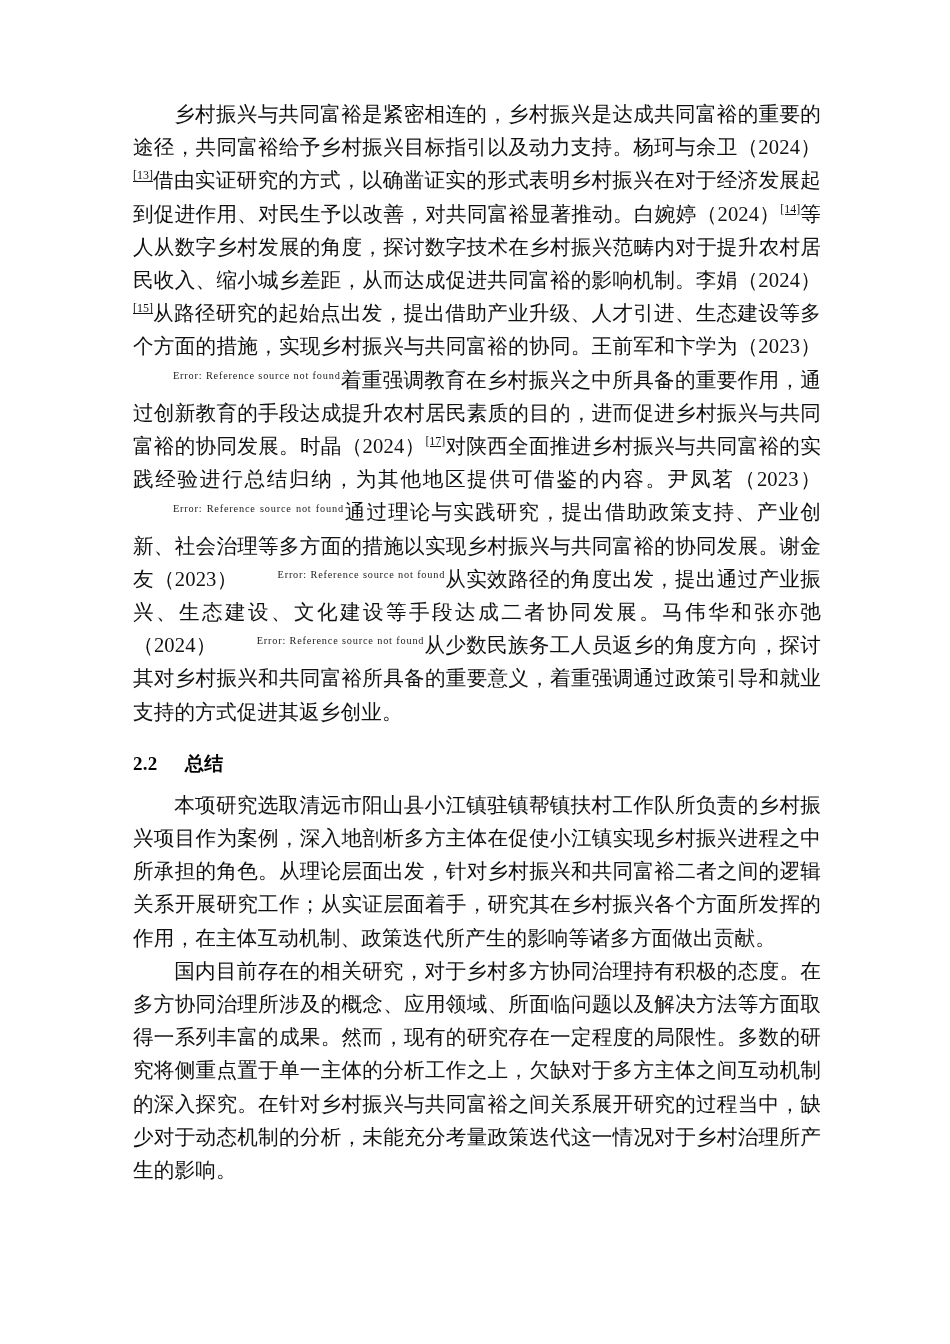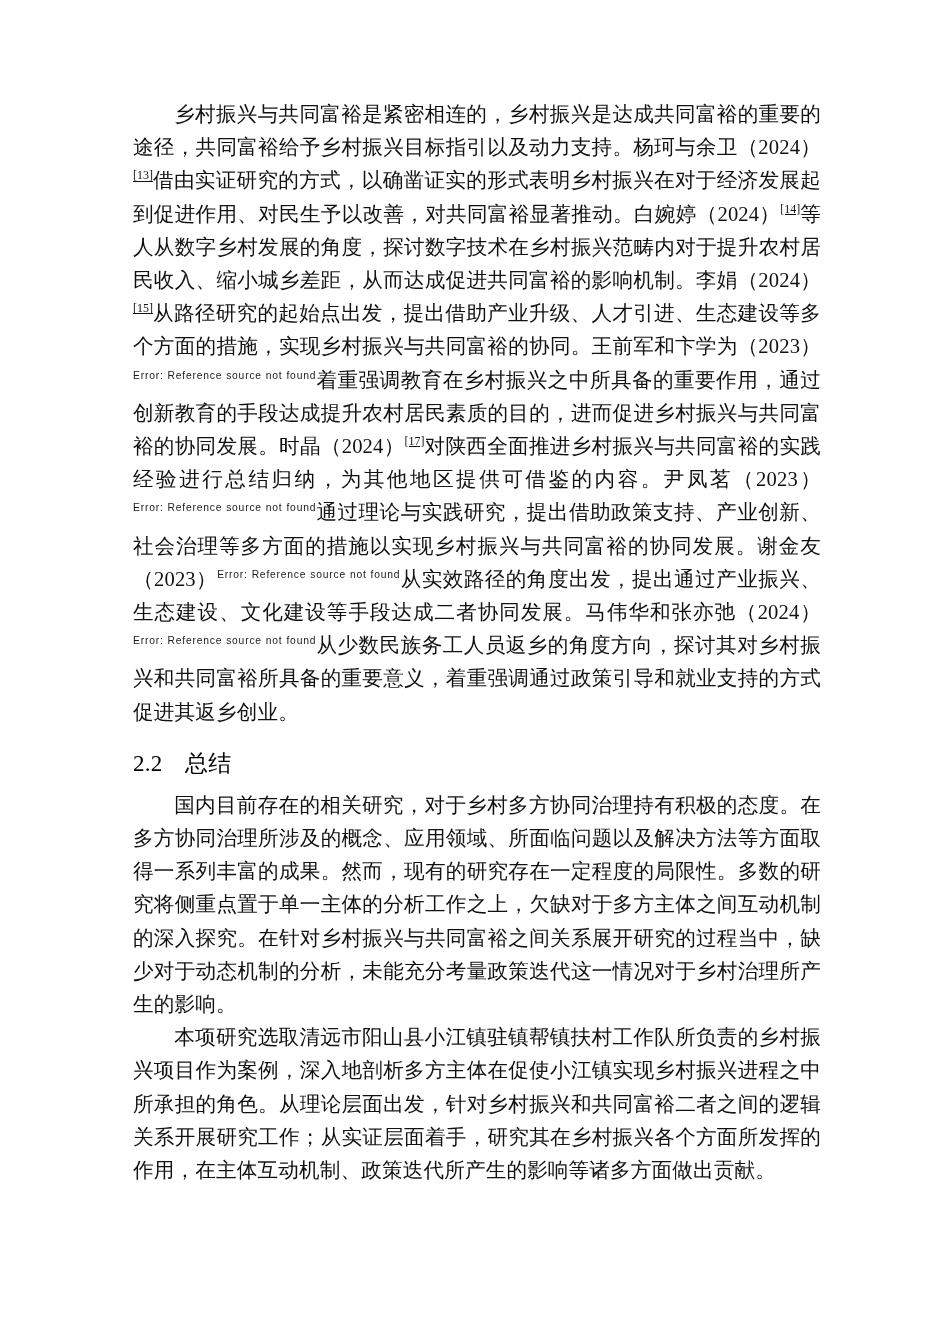--- a/index.html
+++ b/index.html
@@ -33,59 +33,60 @@
     font-size: 20.6px;
     line-height: 33.2px;
     text-align: justify;
     text-justify: inter-ideograph;
     text-indent: 2em;
     letter-spacing: 0.15px;
     color: #111111;
   }
   h2.section-heading {
     margin: 16px 0 6px 0;
-    font-size: 23px;
+    font-size: 19px;
     line-height: 38px;
-    font-weight: normal;
+    font-weight: bold;
     text-indent: 0;
     letter-spacing: 0.2px;
     color: #000000;
   }
   h2.section-heading .num {
     display: inline-block;
     min-width: 52px;
   }
   sup.refnum {
     font-size: 0.58em;
     vertical-align: super;
     line-height: 0;
     letter-spacing: 0;
     text-decoration: underline;
   }
   sup.referr {
     font-size: 0.50em;
     vertical-align: super;
     line-height: 0;
-    font-family: Liberation Sans, sans-serif;
+    font-family: Liberation Serif, serif;
     letter-spacing: 0.8px;
     white-space: nowrap;
     color: #1a1a1a;
+    margin-left: 40px;
   }
   .gap-after-2 { margin-top: 2px; }
 </style>
 </head>
 <body>
 
 <div class="page">
   <div class="content">
 
     <p class="body-par" id="par-1">乡村振兴与共同富裕是紧密相连的，乡村振兴是达成共同富裕的重要的途径，共同富裕给予乡村振兴目标指引以及动力支持。杨珂与余卫（2024）<sup class="refnum">[13]</sup>借由实证研究的方式，以确凿证实的形式表明乡村振兴在对于经济发展起到促进作用、对民生予以改善，对共同富裕显著推动。白婉婷（2024）<sup class="refnum">[14]</sup>等人从数字乡村发展的角度，探讨数字技术在乡村振兴范畴内对于提升农村居民收入、缩小城乡差距，从而达成促进共同富裕的影响机制。李娟（2024）<sup class="refnum">[15]</sup>从路径研究的起始点出发，提出借助产业升级、人才引进、生态建设等多个方面的措施，实现乡村振兴与共同富裕的协同。王前军和卞学为（2023）<sup class="referr">Error: Reference source not found</sup>着重强调教育在乡村振兴之中所具备的重要作用，通过创新教育的手段达成提升农村居民素质的目的，进而促进乡村振兴与共同富裕的协同发展。时晶（2024）<sup class="refnum">[17]</sup>对陕西全面推进乡村振兴与共同富裕的实践经验进行总结归纳，为其他地区提供可借鉴的内容。尹凤茗（2023）<sup class="referr">Error: Reference source not found</sup>通过理论与实践研究，提出借助政策支持、产业创新、社会治理等多方面的措施以实现乡村振兴与共同富裕的协同发展。谢金友（2023）<sup class="referr">Error: Reference source not found</sup>从实效路径的角度出发，提出通过产业振兴、生态建设、文化建设等手段达成二者协同发展。马伟华和张亦弛（2024）<sup class="referr">Error: Reference source not found</sup>从少数民族务工人员返乡的角度方向，探讨其对乡村振兴和共同富裕所具备的重要意义，着重强调通过政策引导和就业支持的方式促进其返乡创业。</p>
 
     <h2 class="section-heading">
       <span class="num">2.2</span><span>总结</span>
     </h2>
 
+    <p class="body-par gap-after-2" id="par-3">本项研究选取清远市阳山县小江镇驻镇帮镇扶村工作队所负责的乡村振兴项目作为案例，深入地剖析多方主体在促使小江镇实现乡村振兴进程之中所承担的角色。从理论层面出发，针对乡村振兴和共同富裕二者之间的逻辑关系开展研究工作；从实证层面着手，研究其在乡村振兴各个方面所发挥的作用，在主体互动机制、政策迭代所产生的影响等诸多方面做出贡献。</p>
+
     <p class="body-par" id="par-2">国内目前存在的相关研究，对于乡村多方协同治理持有积极的态度。在多方协同治理所涉及的概念、应用领域、所面临问题以及解决方法等方面取得一系列丰富的成果。然而，现有的研究存在一定程度的局限性。多数的研究将侧重点置于单一主体的分析工作之上，欠缺对于多方主体之间互动机制的深入探究。在针对乡村振兴与共同富裕之间关系展开研究的过程当中，缺少对于动态机制的分析，未能充分考量政策迭代这一情况对于乡村治理所产生的影响。</p>
-
-    <p class="body-par gap-after-2" id="par-3">本项研究选取清远市阳山县小江镇驻镇帮镇扶村工作队所负责的乡村振兴项目作为案例，深入地剖析多方主体在促使小江镇实现乡村振兴进程之中所承担的角色。从理论层面出发，针对乡村振兴和共同富裕二者之间的逻辑关系开展研究工作；从实证层面着手，研究其在乡村振兴各个方面所发挥的作用，在主体互动机制、政策迭代所产生的影响等诸多方面做出贡献。</p>
 
   </div>
 </div>
 
 </body></html>

